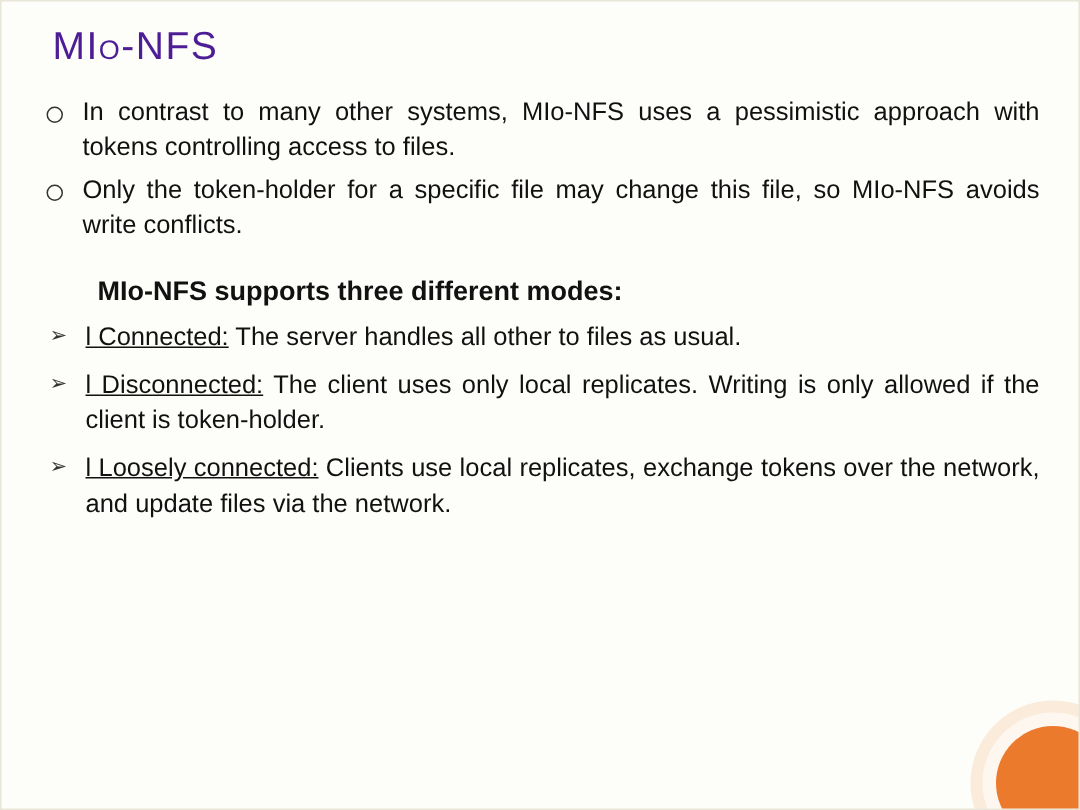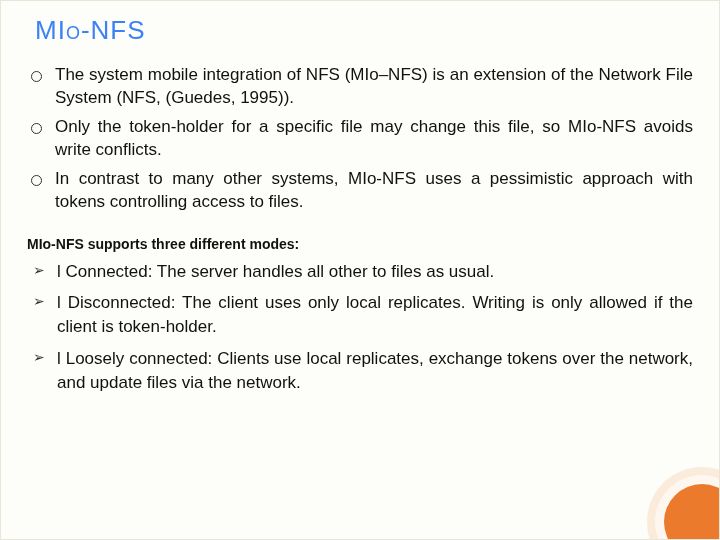--- a/index.html
+++ b/index.html
@@ -12,21 +12,21 @@
     position: relative;
     overflow: hidden;
     border: 1px solid #e8e6d8;
   }
   .slide {
     padding: 14px 26px 10px 26px;
   }
   .title {
     font-size: 26px;
     letter-spacing: 1px;
-    color: #3b82f6;
+    color: #4c1d95;
     font-weight: 400;
     margin-bottom: 18px;
     margin-left: 8px;
   }
   .title .sc { font-variant: small-caps; }
   ul.bullets {
     list-style: none;
     margin: 0 0 22px 0;
   }
   ul.bullets > li {
@@ -42,44 +42,45 @@
     position: absolute;
     left: 4px;
     top: 7px;
     width: 9px;
     height: 9px;
     border: 1.5px solid #333;
     border-radius: 50%;
     background: transparent;
   }
   .heading2 {
-    font-size: 14px;
+    font-size: 18px;
     font-weight: bold;
     margin-bottom: 8px;
+    margin-left: 38px;
   }
   ul.chev {
     list-style: none;
   }
   ul.chev > li {
     position: relative;
     padding-left: 30px;
     font-size: 17px;
     line-height: 1.4;
     margin-bottom: 8px;
     text-align: justify;
   }
   ul.chev > li::before {
     content: "\➢";
     position: absolute;
     left: 6px;
     top: 1px;
     font-size: 14px;
     color: #333;
   }
-  .u { }
+  .u { text-decoration: underline; }
   .corner {
     position: absolute;
     right: -38px;
     bottom: -38px;
     width: 110px;
     height: 110px;
   }
   .ring {
     position: absolute;
     border-radius: 50%;
@@ -102,23 +103,22 @@
     background: #ec7a2d;
   }
 </style>
 </head>
 <body>
 
 <div class="slide">
   <h1 class="title"><span>MI</span><span class="sc">o-NFS</span></h1>
 
   <ul class="bullets">
-    <li>The system mobile integration of NFS (MIo–NFS) is an extension of the Network File System (NFS, (Guedes, 1995)).</li>
+    <li>In contrast to many other systems, MIo-NFS uses a pessimistic approach with tokens controlling access to files.</li>
     <li>Only the token-holder for a specific file may change this file, so MIo-NFS avoids write conflicts.</li>
-    <li>In contrast to many other systems, MIo-NFS uses a pessimistic approach with tokens controlling access to files.</li>
   </ul>
 
   <div class="heading2">MIo-NFS supports three different modes:</div>
 
   <ul class="chev">
     <li><span class="u">l Connected:</span><span> The server handles all other to files as usual.</span></li>
     <li><span class="u">l Disconnected:</span><span> The client uses only local replicates. Writing is only allowed if the client is token-holder.</span></li>
     <li><span class="u">l Loosely connected:</span><span> Clients use local replicates, exchange tokens over the network, and update files via the network.</span></li>
   </ul>
 </div>

